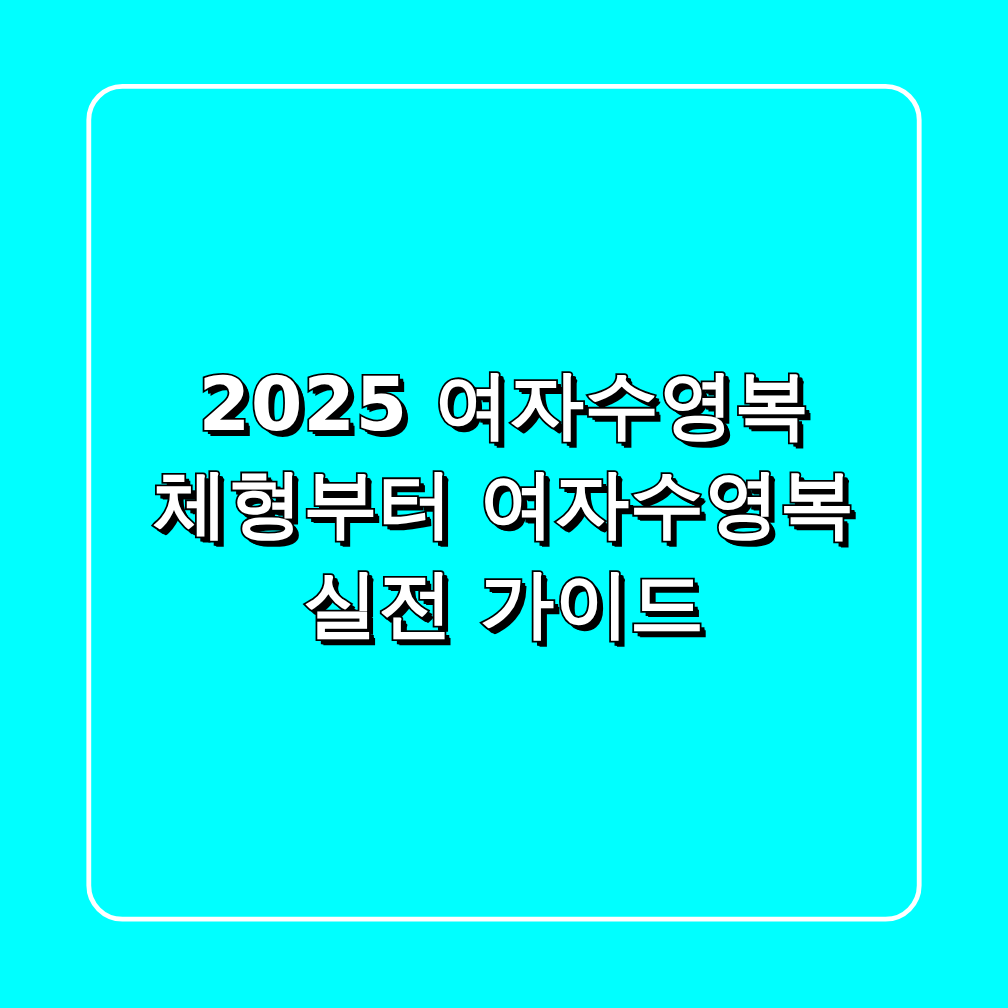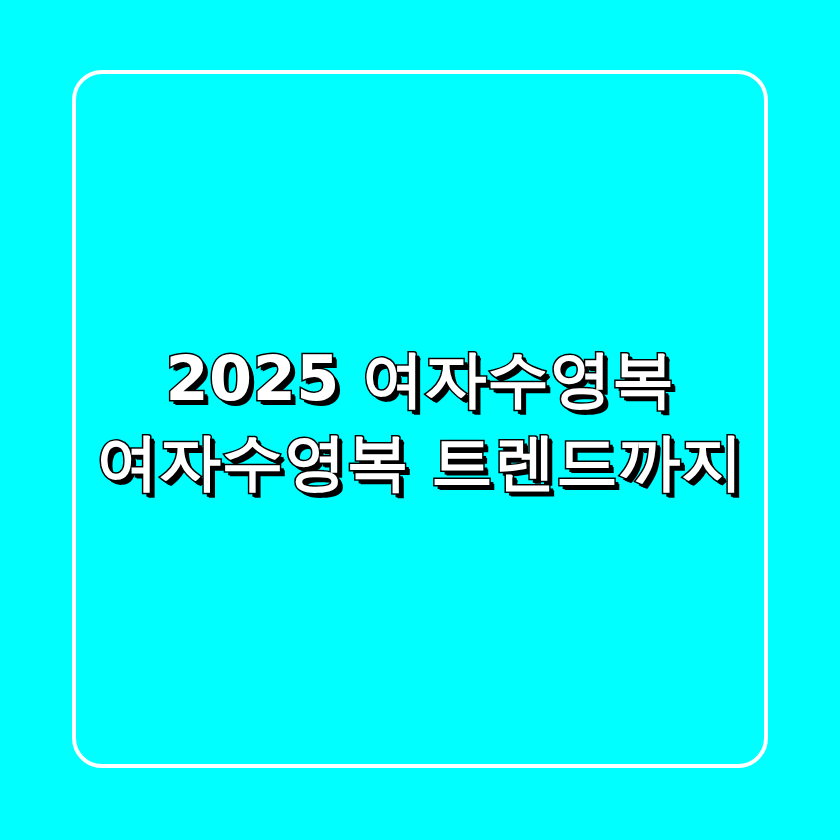--- a/index.html
+++ b/index.html
@@ -82,18 +82,19 @@
 
 <div class="poster">
 
   <div class="frame"></div>
 
   <div class="headline">
 
     <span class="headline-line">2025 여자수영복</span>
 
 
-    <span class="headline-line">여자수영복 트렌드까지</span>
+    <span class="headline-line">체형부터 여자수영복</span>
 
+    <span class="headline-line">실전 가이드</span>
 
   </div>
 
 </div>
 
 </body></html>

